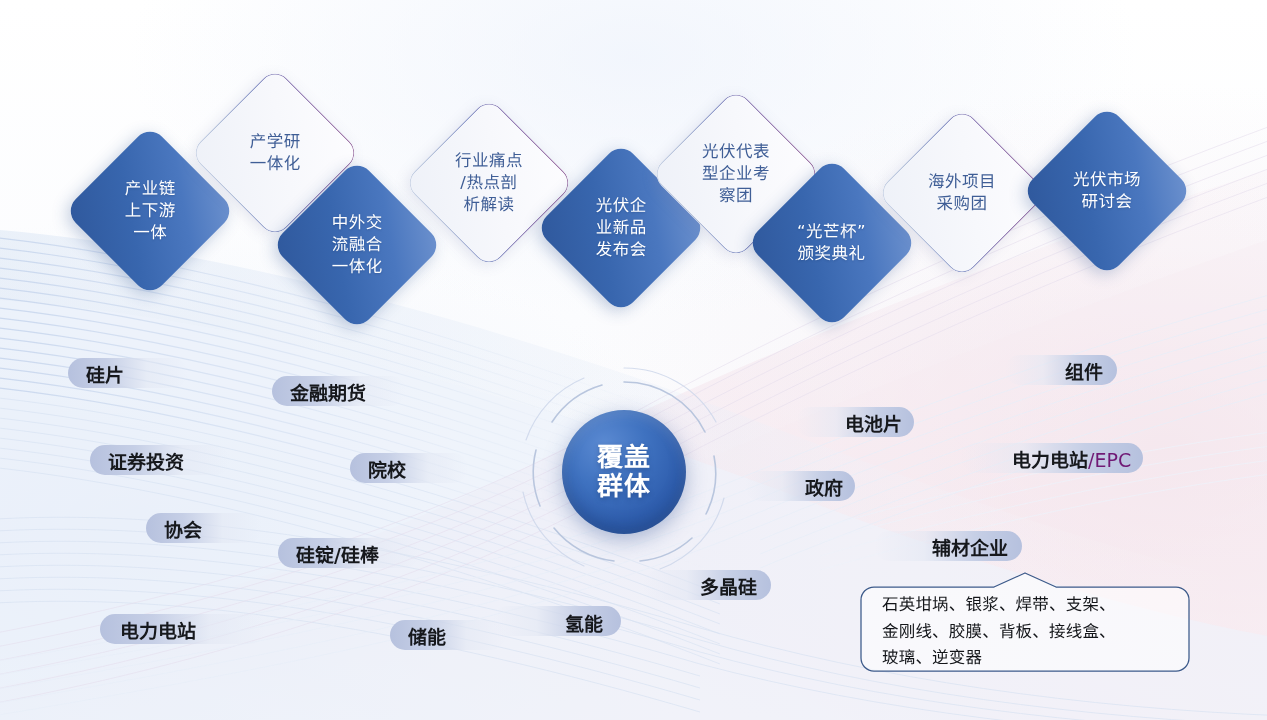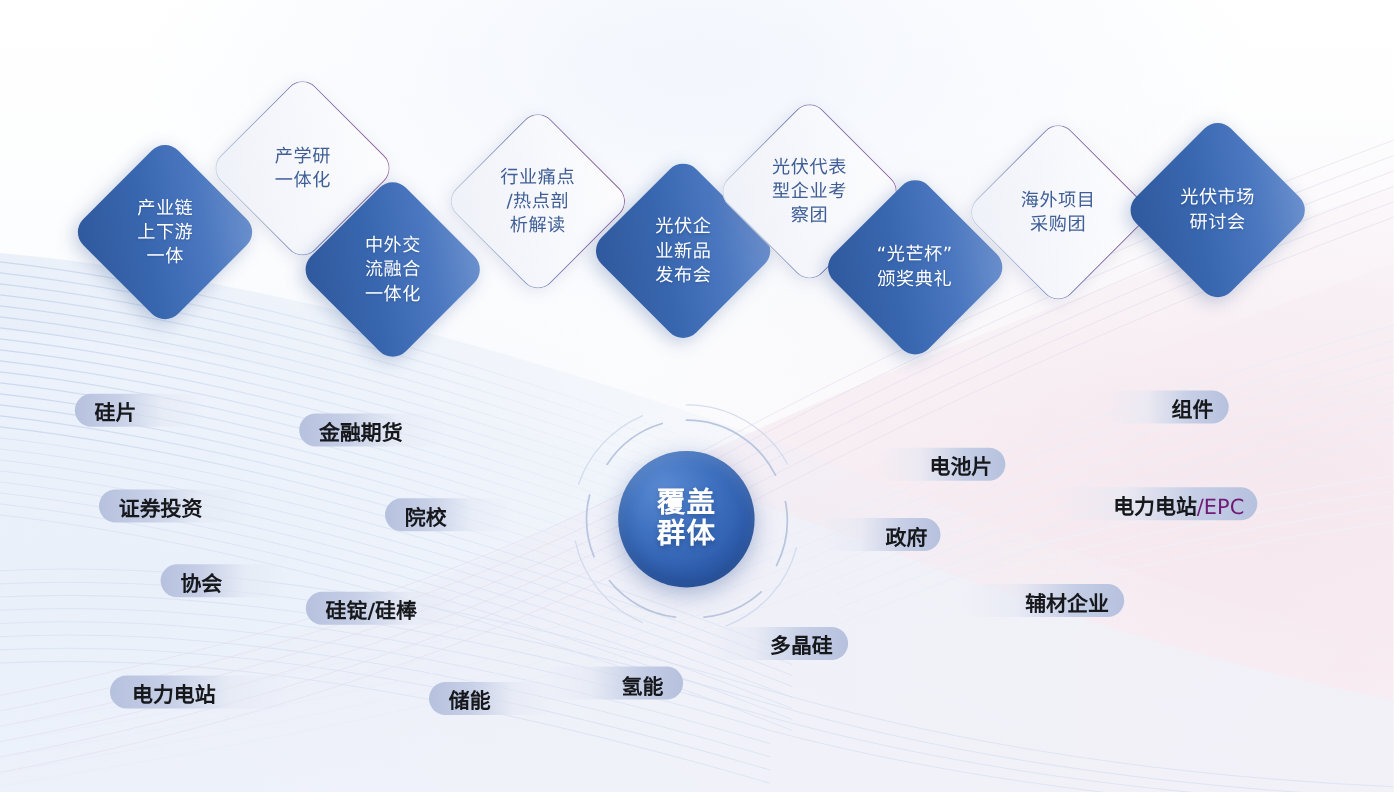--- a/index.html
+++ b/index.html
@@ -322,14 +322,22 @@
       <div class="pill right" style="left: 1012px; top: 443px; padding-left: 0px; padding-right: 12px;">
         <span class="bar" style="width: 182px;"></span>
         <span class="ptext"><span>电力电站</span><span class="suffix">/EPC</span></span>
       </div>
       <div class="pill right" style="left: 932px; top: 531px; padding-left: 0px; padding-right: 14px;">
         <span class="bar" style="width: 148px;"></span>
         <span class="ptext"><span>辅材企业</span></span>
       </div>
     </div>
 
+  <div id="callout">
+    <svg class="co-svg" viewBox="0 0 330 100" preserveAspectRatio="none">
+      <path d="M14,99 H316 A13,13 0 0 0 329,86 V28 A13,13 0 0 0 316,15 H196 L165,1 L134,15 H14 A13,13 0 0 0 1,28 V86 A13,13 0 0 0 14,99 Z" fill="#ffffff" fill-opacity="0.55" stroke="#3c5a8a" stroke-width="1.25" stroke-linejoin="round"></path>
+    </svg>
+    <div class="co-text">石英坩埚、银浆、焊带、支架、
+金刚线、胶膜、背板、接线盒、
+玻璃、逆变器</div>
+  </div>
 
 </div>
 
 </body></html>

